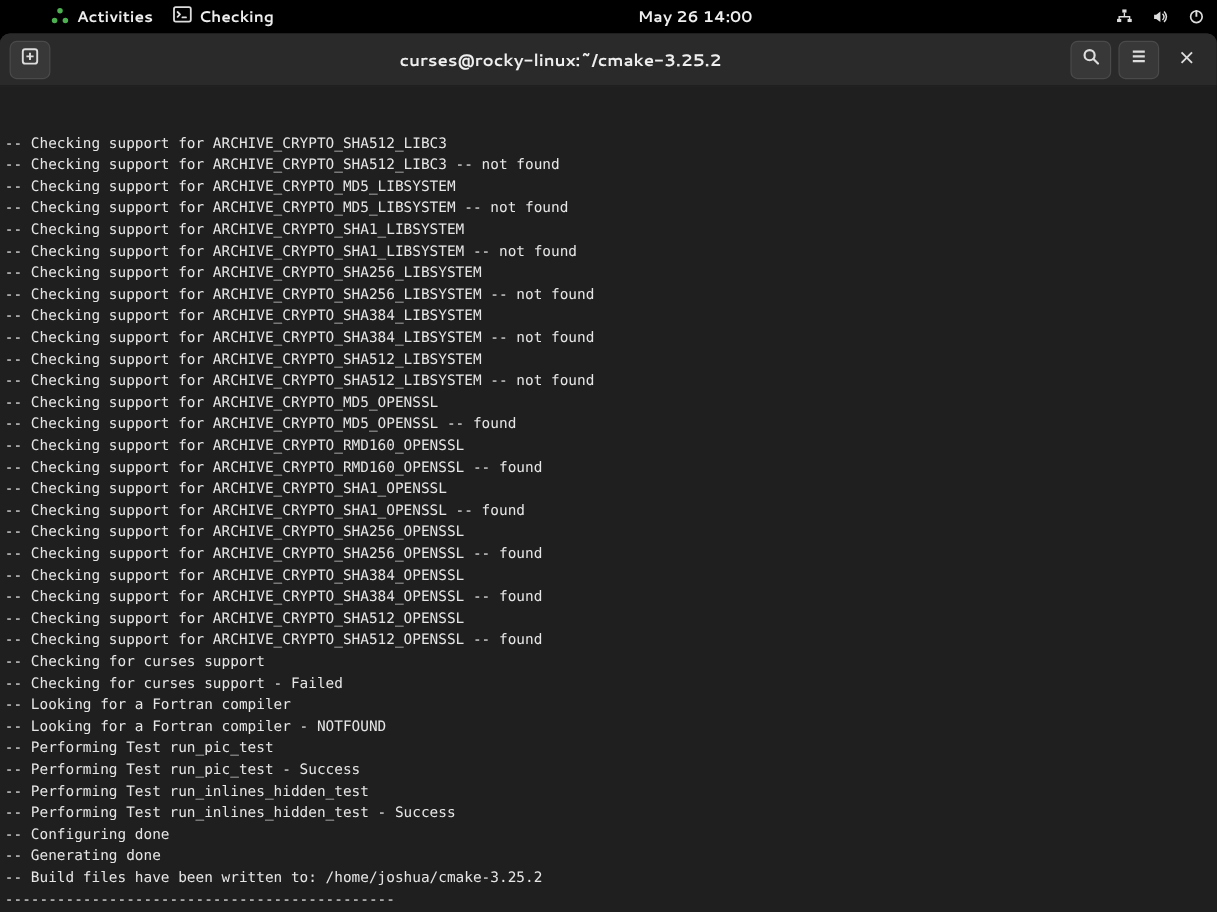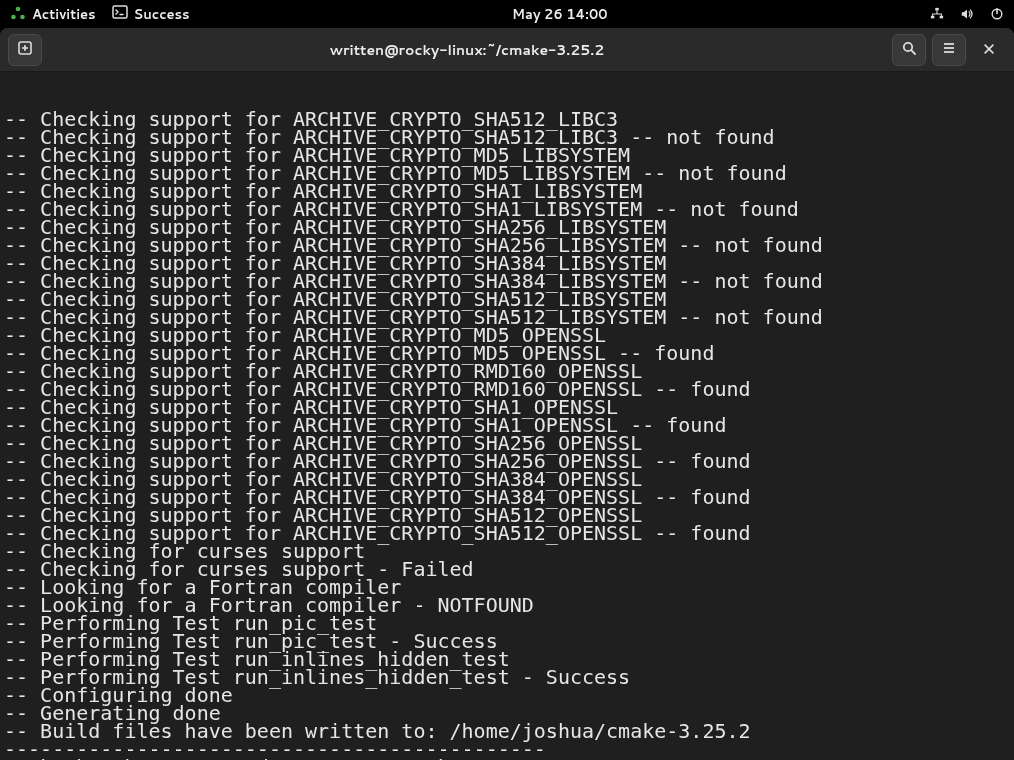--- a/index.html
+++ b/index.html
@@ -16,20 +16,21 @@
     height: 28px;
     background: #000;
     color: #eee;
     display: flex;
     align-items: center;
     justify-content: space-between;
     padding: 0 10px;
     font-family: 'Cantarell', 'DejaVu Sans', sans-serif;
     font-size: 13px;
     font-weight: 600;
+    margin-left: 32px;
   }
   .topbar-left, .topbar-right, .topbar-center {
     display: flex;
     align-items: center;
     gap: 16px;
   }
   .topbar-item {
     display: flex;
     align-items: center;
     gap: 6px;
@@ -87,21 +88,21 @@
     color: #eee;
     font-size: 14px;
     font-weight: 700;
   }
   
   .term {
     flex: 1;
     background: #1f1f1f;
     color: #e6e6e6;
     font-family: 'DejaVu Sans Mono', 'Liberation Mono', monospace;
-    font-size: 20px;
+    font-size: 12px;
     line-height: 18px;
     padding: 2px 4px 4px 4px;
     white-space: pre;
     overflow: hidden;
   }
   .term-line { white-space: pre; }
 </style>
 </head>
 <body>
 
@@ -118,21 +119,21 @@
       <span>Activities</span>
     </div>
     <div class="topbar-item">
       <span>
         <svg viewBox="0 0 16 16" width="16" height="16">
           <rect x="1" y="2" width="14" height="12" rx="1.5" fill="none" stroke="#ddd" stroke-width="1.5"></rect>
           <path d="M4 6 L6 8 L4 10" fill="none" stroke="#ddd" stroke-width="1.5" stroke-linecap="round" stroke-linejoin="round"></path>
           <line x1="8" y1="10.5" x2="11" y2="10.5" stroke="#ddd" stroke-width="1.5" stroke-linecap="round"></line>
         </svg>
       </span>
-      <span>Success</span>
+      <span>Checking</span>
     </div>
   </div>
   <div class="topbar-center">
     <span>May 26  14:00</span>
   </div>
   <div class="topbar-right">
     <span class="statusicon">
       <svg viewBox="0 0 16 16" width="14" height="14">
         <rect x="6" y="1" width="4" height="3" fill="#ddd"></rect>
         <rect x="1" y="10" width="4" height="3" fill="#ddd"></rect>
@@ -162,21 +163,21 @@
       <div class="title-btn">
         <span>
           <svg viewBox="0 0 16 16" width="16" height="16">
             <rect x="2" y="2" width="12" height="12" rx="2" fill="none" stroke="#ddd" stroke-width="1.6"></rect>
             <line x1="8" y1="5" x2="8" y2="11" stroke="#ddd" stroke-width="1.6"></line>
             <line x1="5" y1="8" x2="11" y2="8" stroke="#ddd" stroke-width="1.6"></line>
           </svg>
         </span>
       </div>
     </div>
-    <div class="title-text">written@rocky-linux:~/cmake-3.25.2</div>
+    <div class="title-text">curses@rocky-linux:~/cmake-3.25.2</div>
     <div class="titlebar-right">
       <div class="title-btn">
         <span>
           <svg viewBox="0 0 16 16" width="16" height="16">
             <circle cx="7" cy="7" r="4.2" fill="none" stroke="#ddd" stroke-width="1.8"></circle>
             <line x1="10.2" y1="10.2" x2="14" y2="14" stroke="#ddd" stroke-width="1.8" stroke-linecap="round"></line>
           </svg>
         </span>
       </div>
       <div class="title-btn">

